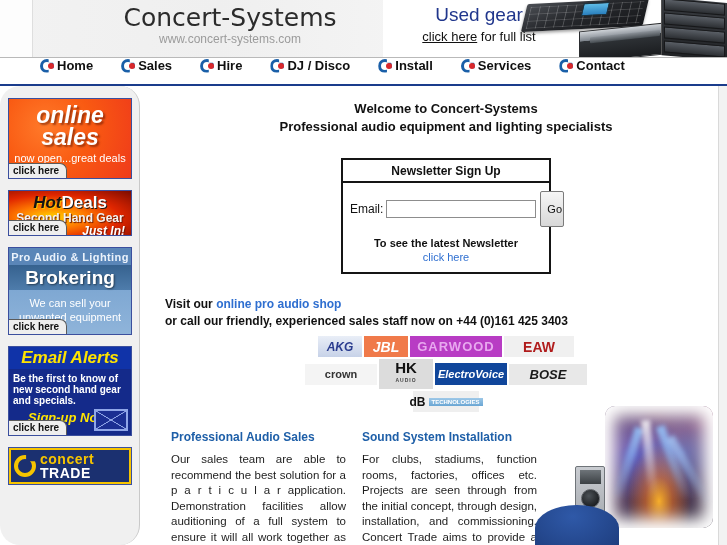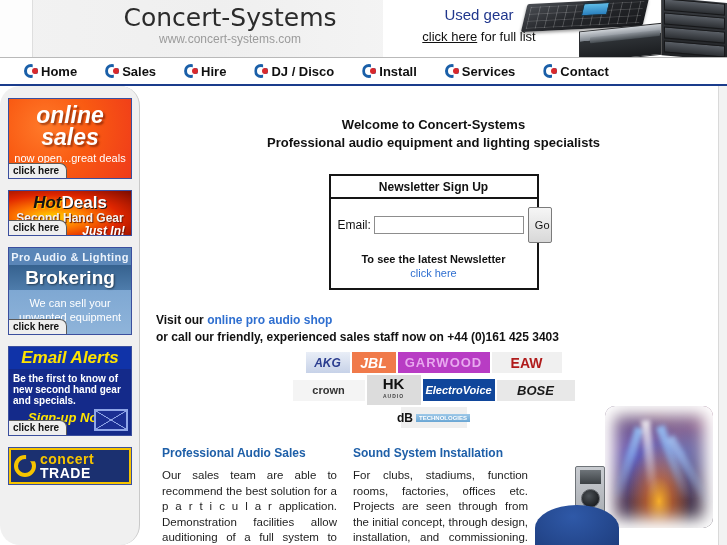--- a/index.html
+++ b/index.html
@@ -49,21 +49,21 @@
   
   .promo {
     position:absolute; left:383px; top:0; width:344px; height:58px;
     overflow:hidden;
     background:#ffffff;
   }
   .promo-text {
     position:absolute; left:6px; top:2px; width:180px; text-align:center; z-index:4;
   }
   .promo-line1 {
-    font-size:15px; color:#20368c; font-weight:400; line-height:25px;
+    font-size:19px; color:#20368c; font-weight:400; line-height:25px;
     font-family:"Liberation Sans", sans-serif; white-space:nowrap;
   }
   .promo-line2 {
     font-size:13px; color:#111; line-height:19px; white-space:nowrap;
     font-family:"Liberation Sans", sans-serif;
   }
   .promo-line2 .lnk { text-decoration: underline; }
 
   
   .gear-img { position:absolute; right:0; top:0; width:210px; height:58px; z-index:1; }
@@ -111,22 +111,22 @@
   .speaker-stack .cab:nth-child(3){ top:29px; }
   .speaker-stack .cab:nth-child(4){ top:43px; }
 
   
   .nav {
     position:relative;
     height:28px;
     background:#ffffff;
     border-bottom:2px solid #1a3c8c;
     display:flex;
-    align-items:center;
-    padding-left:24px;
+    align-items:flex-start;
+    padding-left:40px;
   }
   .nav-item {
     display:flex; align-items:center;
     margin-right:28px;
     text-decoration:none;
     cursor:pointer;
     white-space:nowrap;
   }
   .nav-icon {
     position:relative;
@@ -295,21 +295,21 @@
     color:#f6c400; font-size:14px; font-weight:bold; letter-spacing:.5px;
     font-family:"Liberation Sans", sans-serif;
   }
   .trade-words .w2 {
     color:#ffffff; font-size:14px; font-weight:bold; letter-spacing:.5px;
     background:#1b3070;
     font-family:"Liberation Sans", sans-serif;
   }
 
   
-  .main { flex:1; position:relative; background:#ffffff; padding:16px; }
+  .main { flex:1; position:relative; background:#ffffff; padding:0;margin-left:25px; }
 
   .welcome { text-align:center; padding-top:14px; }
   .welcome .w1 {
     font-size:13px; font-weight:bold; color:#111; line-height:18px;
     font-family:"Liberation Sans", sans-serif;
   }
   .welcome .w2 {
     font-size:13px; font-weight:bold; color:#111; line-height:18px;
     font-family:"Liberation Sans", sans-serif;
   }

